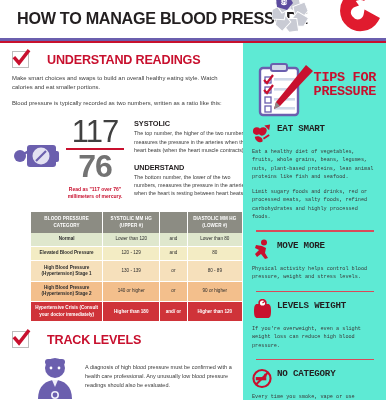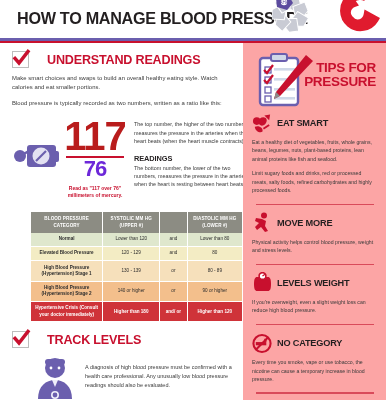--- a/index.html
+++ b/index.html
@@ -54,23 +54,24 @@
     display: flex;
   }
   .col-left {
     width: 243px; height: 100%;
     background: #ffffff;
     padding: 8px 10px 0 12px;
     position: relative;
   }
   .col-right {
     width: 143px; height: 100%;
-    background: #fca5a5;
-    padding: 6px 8px 0 9px;
-    position: relative;
+    background: #5eead4;
+    padding: 16px 8px 0 9px;
+    position: relative;
+    font-family: Liberation Mono, monospace;
   }
 
   
   .sec-head { display: flex; align-items: center; gap: 18px; margin-bottom: 6px; }
   .check-box {
     width: 17px; height: 17px;
     border: 1.4px solid #bdbdbd;
     position: relative;
     flex: 0 0 auto;
     background: #fff;
@@ -98,26 +99,26 @@
     height: 92px;
   }
   .cuff-icon { position: absolute; left: 2px; top: 22px; }
   .numbers {
     position: absolute;
     left: 52px; top: 0;
     width: 62px;
     text-align: center;
   }
   .num-top {
-    font-size: 40px; font-weight: bold; color: #b91c1c;
+    font-size: 31px; font-weight: normal; color: #404040;
     line-height: 0.95; letter-spacing: -1px;
   }
   .num-rule { height: 2px; background: #c8102e; margin: 1px 2px 1px 2px; }
   .num-bot {
-    font-size: 22px; font-weight: bold; color: #6d28d9;
+    font-size: 32px; font-weight: bold; color: #737373;
     line-height: 0.95; letter-spacing: -1px;
   }
   .read-as {
     margin-top: 5px;
     font-size: 5px;
     font-weight: bold;
     color: #c8102e;
     line-height: 1.4;
   }
   .defs { position: absolute; left: 122px; top: 2px; width: 118px; }
@@ -179,21 +180,21 @@
     position: absolute;
     right: 2px; top: 12px;
     text-align: right;
     font-size: 13.5px;
     font-weight: bold;
     color: #c8102e;
     line-height: 1.05;
     letter-spacing: -0.3px;
   }
   .tip { margin-top: 2px; }
-  .tip-head { display: flex; align-items: center; gap: 5px; }
+  .tip-head { display: flex; align-items: flex-start; gap: 5px; }
   .tip-icon { width: 20px; height: 20px; flex: 0 0 auto; display: flex; align-items: center; justify-content: center; }
   .tip-title {
     font-size: 9.2px; font-weight: bold; color: #231f20; letter-spacing: -0.2px;
   }
   .tip-body { font-size: 5.2px; line-height: 1.62; color: #3a3a3a; margin-top: 5px; }
   .tip-body + .tip-body { margin-top: 6px; }
   .tip-sep { height: 1.3px; background: #d94a5a; margin: 9px 4px 8px 4px; }
 </style>
 </head>
 <body>
@@ -256,24 +257,25 @@
 
         <div class="numbers">
           <div class="num-top">117</div>
           <div class="num-rule"></div>
           <div class="num-bot">76</div>
           <div class="read-as">Read as "117 over 76" millimeters of mercury.</div>
         </div>
 
         <div class="defs">
           <div class="def-block">
+            <div class="def-title">SYSTOLIC</div>
             <div class="def-body">The top number, the higher of the two numbers, measures the pressure in the arteries when the heart beats (when the heart muscle contracts).</div>
           </div>
           <div class="def-block">
-            <div class="def-title">READINGS</div>
+            <div class="def-title">UNDERSTAND</div>
             <div class="def-body">The bottom number, the lower of the two numbers, measures the pressure in the arteries when the heart is resting between heart beats.</div>
           </div>
         </div>
       </div>
 
       <table class="bp-table">
         <thead>
           <tr>
             <th style="width:34%">BLOOD PRESSURE CATEGORY</th>
             <th style="width:27%">SYSTOLIC MM HG (UPPER #)</th>

